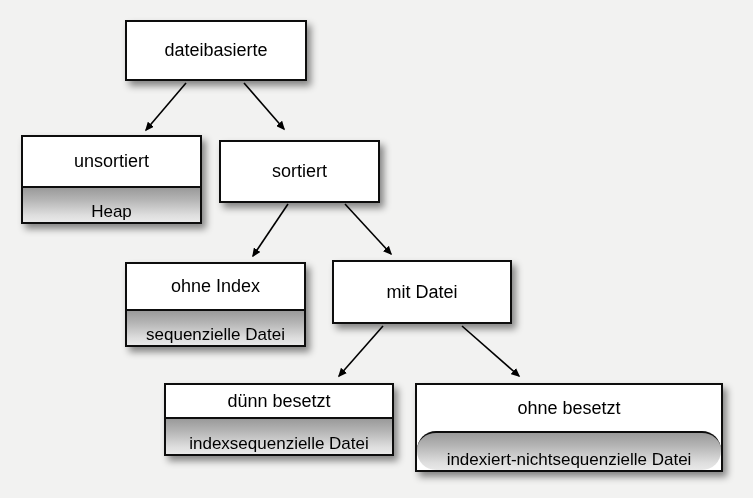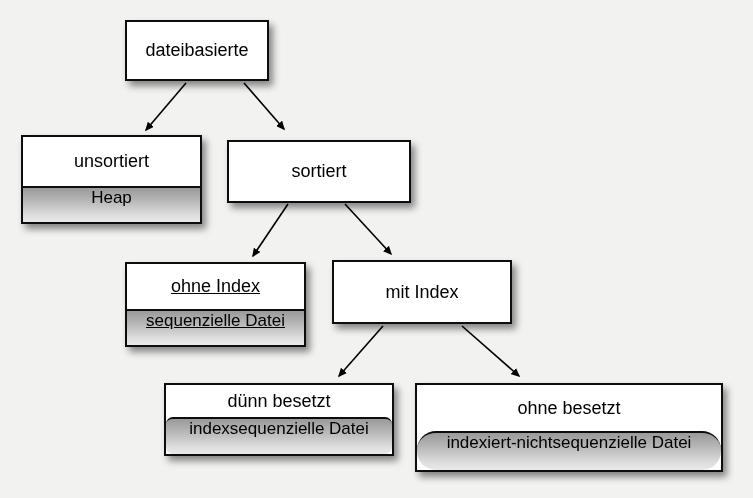--- a/index.html
+++ b/index.html
@@ -36,35 +36,35 @@
     font-size:18px;
     line-height:1.35;
     text-align:center;
     background:#ffffff;
   }
   .node .sub{
     box-sizing:border-box;
     border-top:2px solid #0d0d0d;
     background:linear-gradient(to bottom,#9a9a9a 0%,#b5b5b5 35%,#dedede 80%,#e9e9e9 100%);
     display:flex;
-    align-items:flex-start;
+    align-items:flex-end;
     justify-content:center;
     font-size:17px;
     text-align:center;
   }
   
-  .n-root {left:125px;top:20px;width:144px;height:61px;}
+  .n-root {left:125px;top:20px;width:182px;height:61px;}
   .n-unsortiert {left:21px;top:135px;width:181px;height:89px;}
   .n-unsortiert .sub{height:36px;}
-  .n-sortiert {left:227px;top:140px;width:184px;height:63px;}
-  .n-ohne {left:125px;top:262px;width:181px;height:85px;text-decoration:underline;}
+  .n-sortiert {left:219px;top:140px;width:161px;height:63px;}
+  .n-ohne {left:125px;top:262px;width:181px;height:85px;}
   .n-ohne .sub{height:36px;}
   .n-mit {left:332px;top:260px;width:180px;height:64px;}
   .n-duenn {left:164px;top:383px;width:230px;height:73px;}
-  .n-duenn .sub{height:37px;border-radius:7px;}
+  .n-duenn .sub{height:37px;}
   .n-dicht {left:415px;top:383px;width:308px;height:89px;}
   .n-dicht .sub{height:39px;border-radius:19px;}
 </style>
 </head>
 <body>
 
 <div class="canvas">
 
   <svg class="edges" viewBox="0 0 753 498" xmlns="http://www.w3.org/2000/svg">
     <defs>
@@ -105,21 +105,21 @@
     <div class="label">
       <span>ohne Index</span>
     </div>
     <div class="sub">
       <span>sequenzielle Datei</span>
     </div>
   </div>
 
   <div class="node n-mit">
     <div class="label">
-      <span>mit Index</span>
+      <span>mit Datei</span>
     </div>
   </div>
 
   <div class="node n-duenn">
     <div class="label">
       <span>dünn besetzt</span>
     </div>
     <div class="sub">
       <span>indexsequenzielle Datei</span>
     </div>

